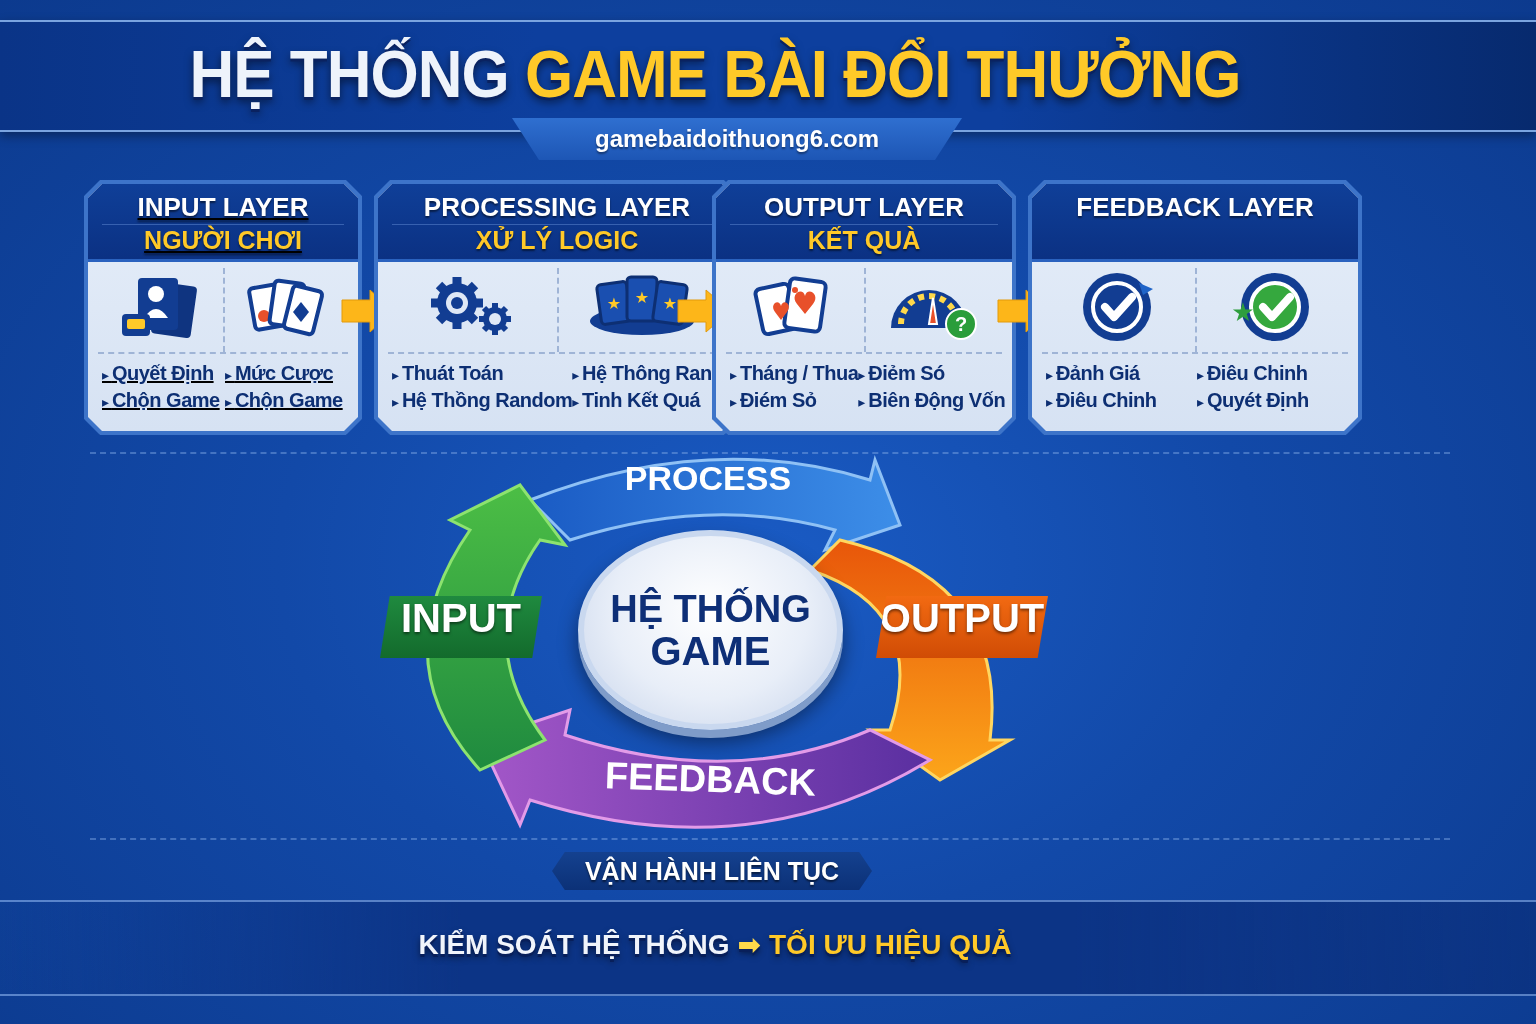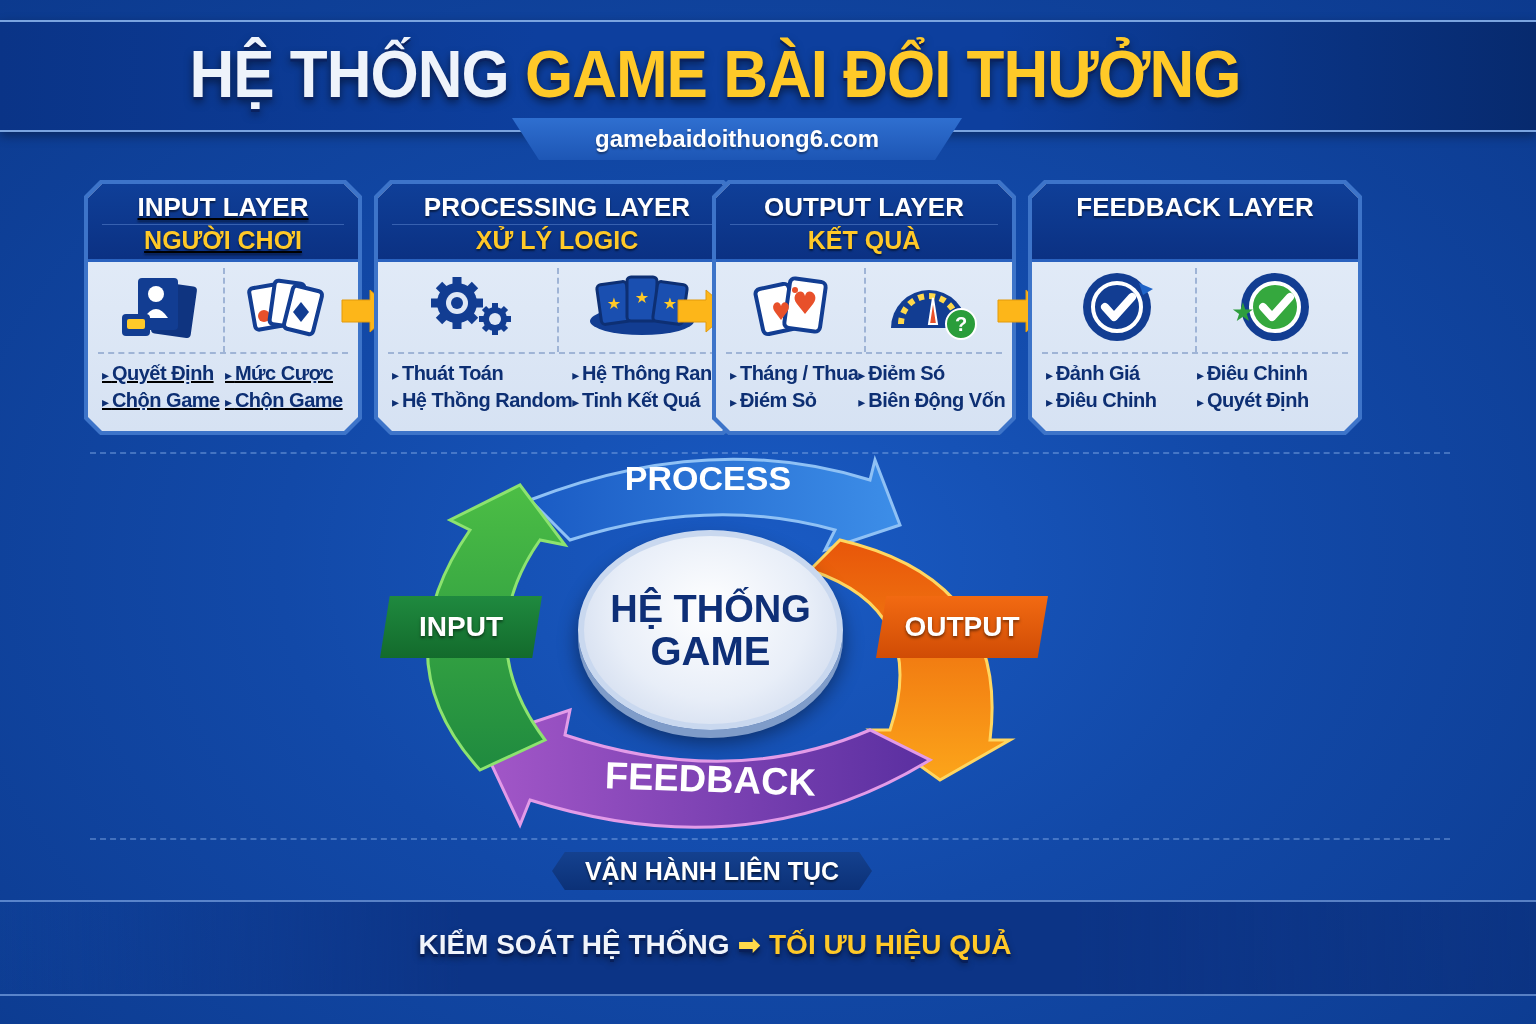--- a/index.html
+++ b/index.html
@@ -62,21 +62,21 @@
   .center-disc {
     position: absolute; left: 578px; top: 530px; width: 265px; height: 200px;
     border-radius: 50%;
     background: radial-gradient(ellipse at 50% 40%, #ffffff 0%, #e8eef8 55%, #c6d3ea 100%);
     border: 6px solid #c9d8ef;
     box-shadow: 0 8px 0 #7f9cc9, 0 12px 20px rgba(0,0,0,0.45);
     display: flex; flex-direction: column; align-items: center; justify-content: center;
   }
   .center-disc .l1, .center-disc .l2 { color: #0e2f77; font-weight: 900; font-size: 38px; line-height: 42px; }
   .center-disc .l2 { font-size: 40px; }
-  .tag { position: absolute; display: flex; align-items: center; justify-content: center; color: #fff; font-weight: 900; font-size: 28px; text-shadow: 0 2px 3px rgba(0,0,0,0.5); }
+  .tag { position: absolute; display: flex; align-items: flex-start; justify-content: center; color: #fff; font-weight: 900; font-size: 40px; text-shadow: 0 2px 3px rgba(0,0,0,0.5); }
   .tag-input { left: 380px; top: 596px; width: 162px; height: 62px; background: linear-gradient(180deg, #1f8a3f 0%, #136b2c 100%); clip-path: polygon(6% 0, 100% 0, 94% 100%, 0 100%); }
   .tag-output { left: 876px; top: 596px; width: 172px; height: 62px; background: linear-gradient(180deg, #f26a12 0%, #d04c05 100%); clip-path: polygon(6% 0, 100% 0, 94% 100%, 0 100%); }
 
   .ribbon {
     position: absolute; left: 552px; top: 852px; width: 320px; height: 38px;
     background: linear-gradient(180deg, #14418f 0%, #0c3177 100%);
     clip-path: polygon(4% 0, 96% 0, 100% 50%, 96% 100%, 4% 100%, 0 50%);
     display: flex; align-items: center; justify-content: center;
   }
   .ribbon span { color: #fff; font-size: 25px; font-weight: 900; text-shadow: 0 2px 2px rgba(0,0,0,0.5); }

